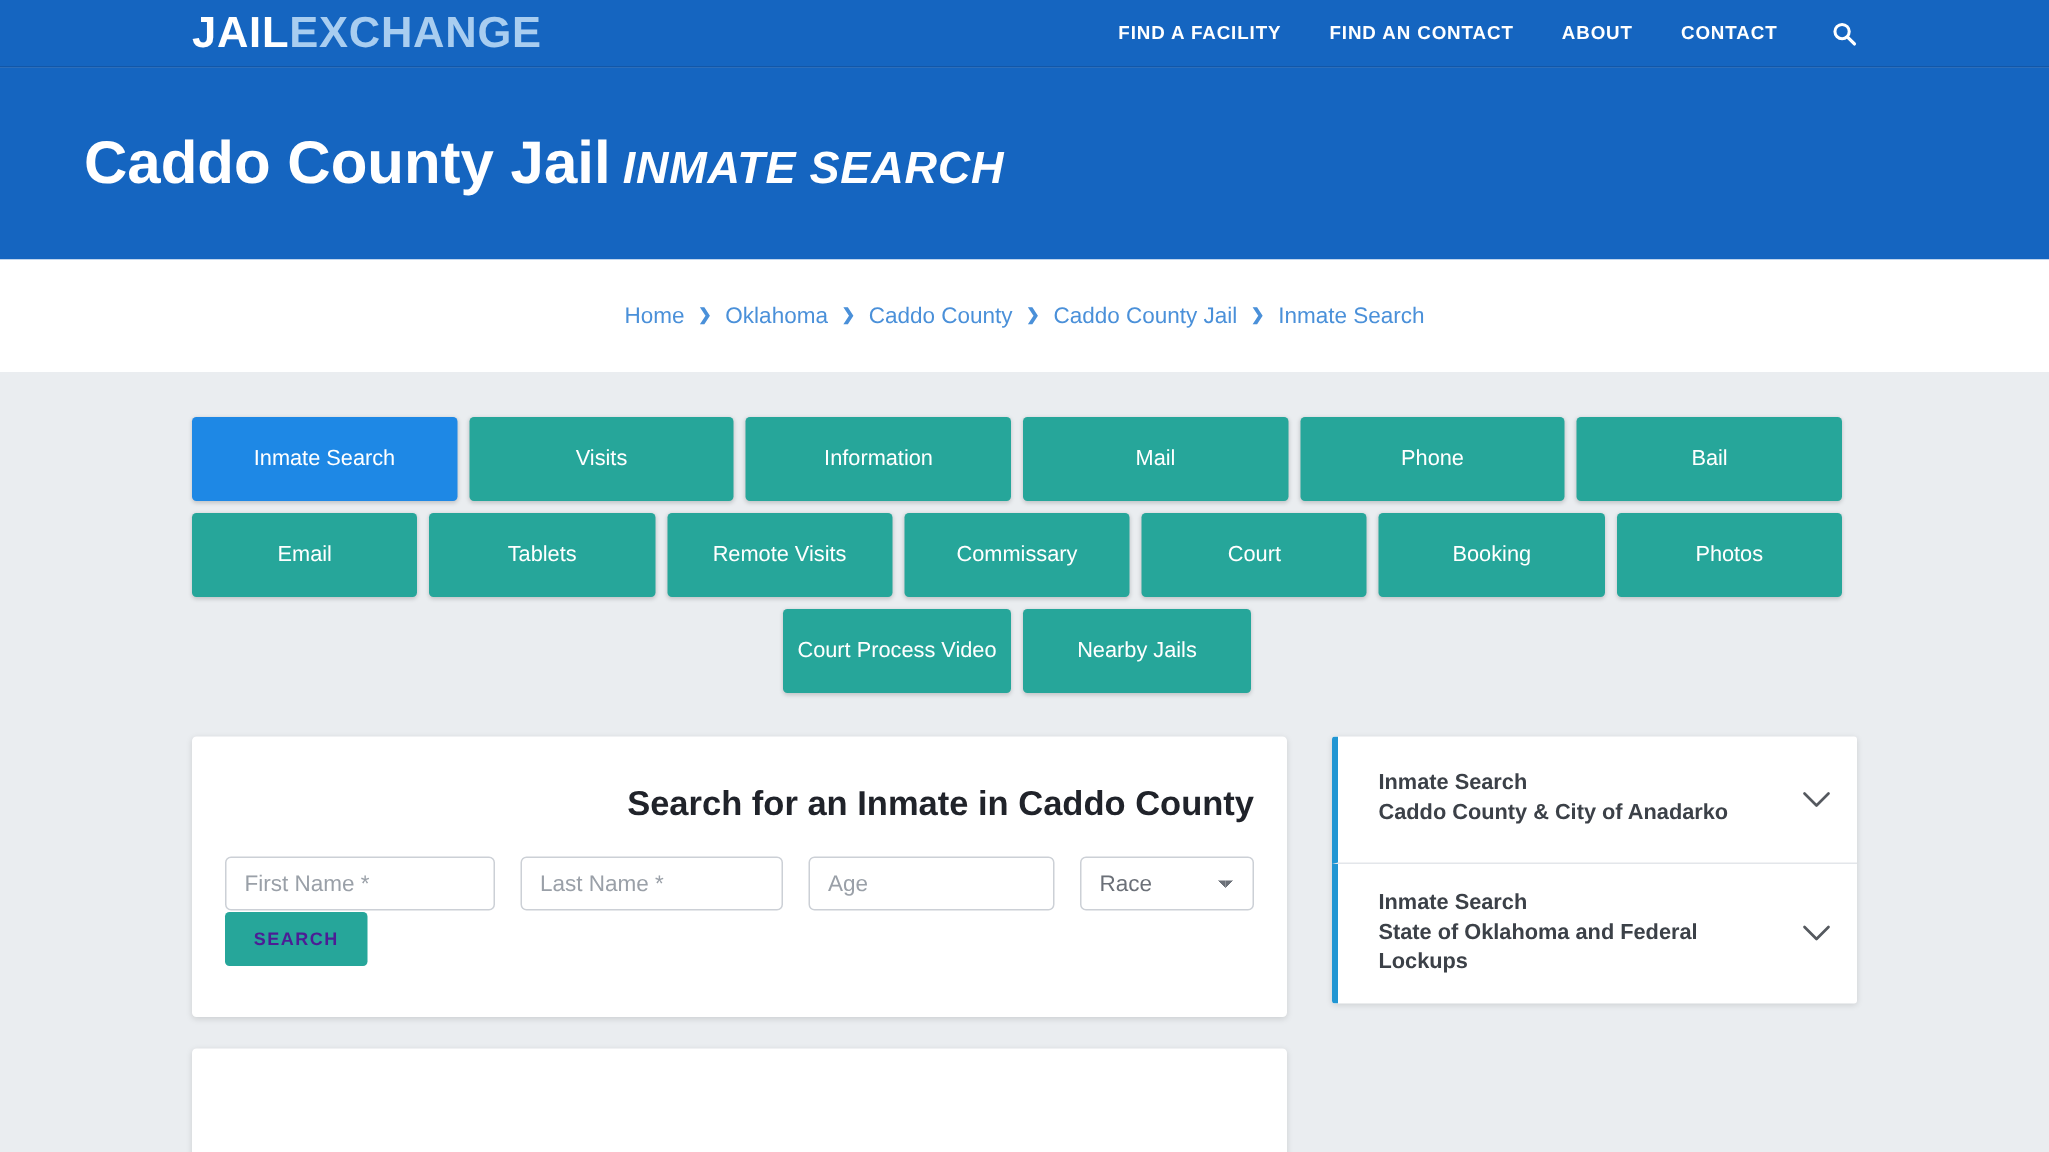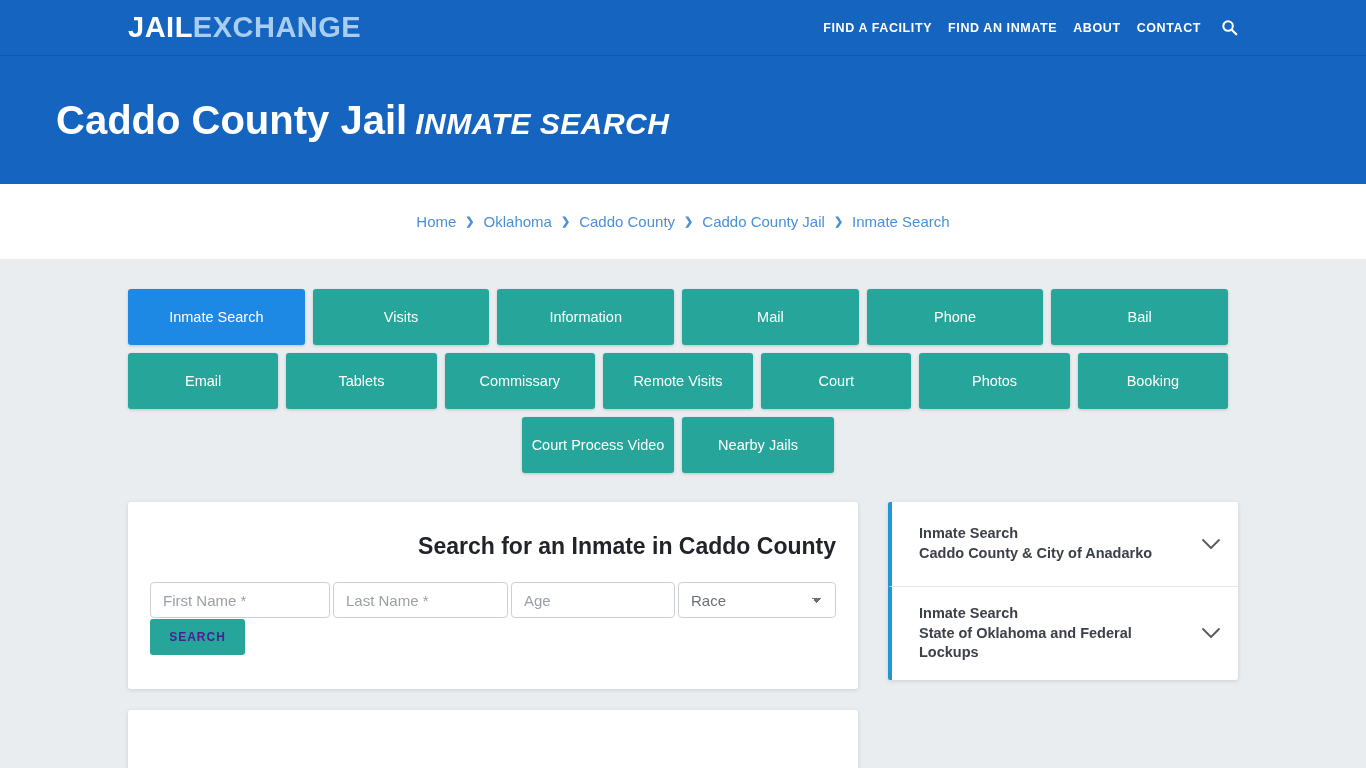--- a/index.html
+++ b/index.html
@@ -7,21 +7,21 @@
     margin: 0; padding: 0;
     width: 1366px; height: 768px;
     overflow: hidden;
     background: #eaedf0;
     font-family: "Liberation Sans", sans-serif;
     -webkit-font-smoothing: antialiased;
   }
 
   
   .site-header {
-    height: 56px;
+    height: 45px;
     background: #1565c0;
     border-bottom: 1px solid #1257a8;
     display: flex;
     align-items: center;
     padding: 0 128px;
     position: relative;
   }
   .logo {
     font-size: 29px;
     font-weight: bold;
@@ -29,21 +29,21 @@
     line-height: 1;
     white-space: nowrap;
   }
   .logo .jail { color: #ffffff; }
   .logo .exchange { color: #a8cdf0; }
 
   .main-nav {
     margin-left: auto;
     display: flex;
     align-items: center;
-    gap: 16px;
+    gap: 32px;
   }
   .nav-link {
     color: #ffffff;
     font-size: 12.5px;
     font-weight: bold;
     letter-spacing: 0.6px;
     text-decoration: none;
     white-space: nowrap;
   }
   .nav-search-btn {
@@ -159,21 +159,21 @@
   .search-card { padding: 22px 22px 30px 22px; height: 187px; }
   .search-heading {
     text-align: right;
     font-size: 23px;
     font-weight: bold;
     color: #20232a;
     margin: 9px 0 22px 0;
   }
   .form-row {
     display: flex;
-    gap: 3px;
+    gap: 17px;
     justify-content: center;
   }
   .field {
     height: 36px;
     border: 1px solid #ccd0d6;
     border-radius: 4px;
     background: #ffffff;
     font-size: 15px;
     font-family: "Liberation Sans", sans-serif;
     color: #5a6068;
@@ -255,21 +255,21 @@
 </head>
 <body>
 
 <div class="site-header">
   <div class="logo">
     <span class="jail">JAIL</span><span class="exchange">EXCHANGE</span>
   </div>
 
   <nav class="main-nav">
     <a class="nav-link" href="#">FIND A FACILITY</a>
-    <a class="nav-link" href="#">FIND AN INMATE</a>
+    <a class="nav-link" href="#">FIND AN CONTACT</a>
     <a class="nav-link" href="#">ABOUT</a>
     <a class="nav-link" href="#">CONTACT</a>
     <button class="nav-search-btn">
       <svg width="17" height="17" viewBox="0 0 20 20" aria-hidden="true">
         <circle cx="8.3" cy="8.3" r="5.6" fill="none" stroke="#ffffff" stroke-width="2.4"></circle>
         <line x1="12.6" y1="12.6" x2="18" y2="18" stroke="#ffffff" stroke-width="2.6" stroke-linecap="round"></line>
       </svg>
     </button>
   </nav>
 </div>
@@ -301,25 +301,25 @@
       <button class="tab-btn active">Inmate Search</button>
       <button class="tab-btn">Visits</button>
       <button class="tab-btn">Information</button>
       <button class="tab-btn">Mail</button>
       <button class="tab-btn">Phone</button>
       <button class="tab-btn">Bail</button>
     </div>
     <div class="tab-row">
       <button class="tab-btn">Email</button>
       <button class="tab-btn">Tablets</button>
+      <button class="tab-btn">Remote Visits</button>
       <button class="tab-btn">Commissary</button>
-      <button class="tab-btn">Remote Visits</button>
       <button class="tab-btn">Court</button>
+      <button class="tab-btn">Booking</button>
       <button class="tab-btn">Photos</button>
-      <button class="tab-btn">Booking</button>
     </div>
     <div class="tab-row centered">
       <button class="tab-btn">Court Process Video</button>
       <button class="tab-btn">Nearby Jails</button>
     </div>
   </div>
 
   <div class="main-area">
 
     <div class="col-left">

